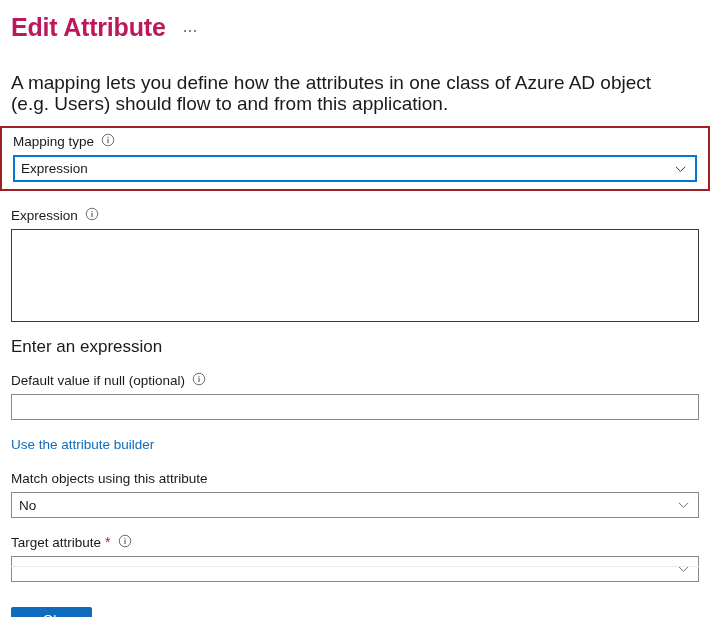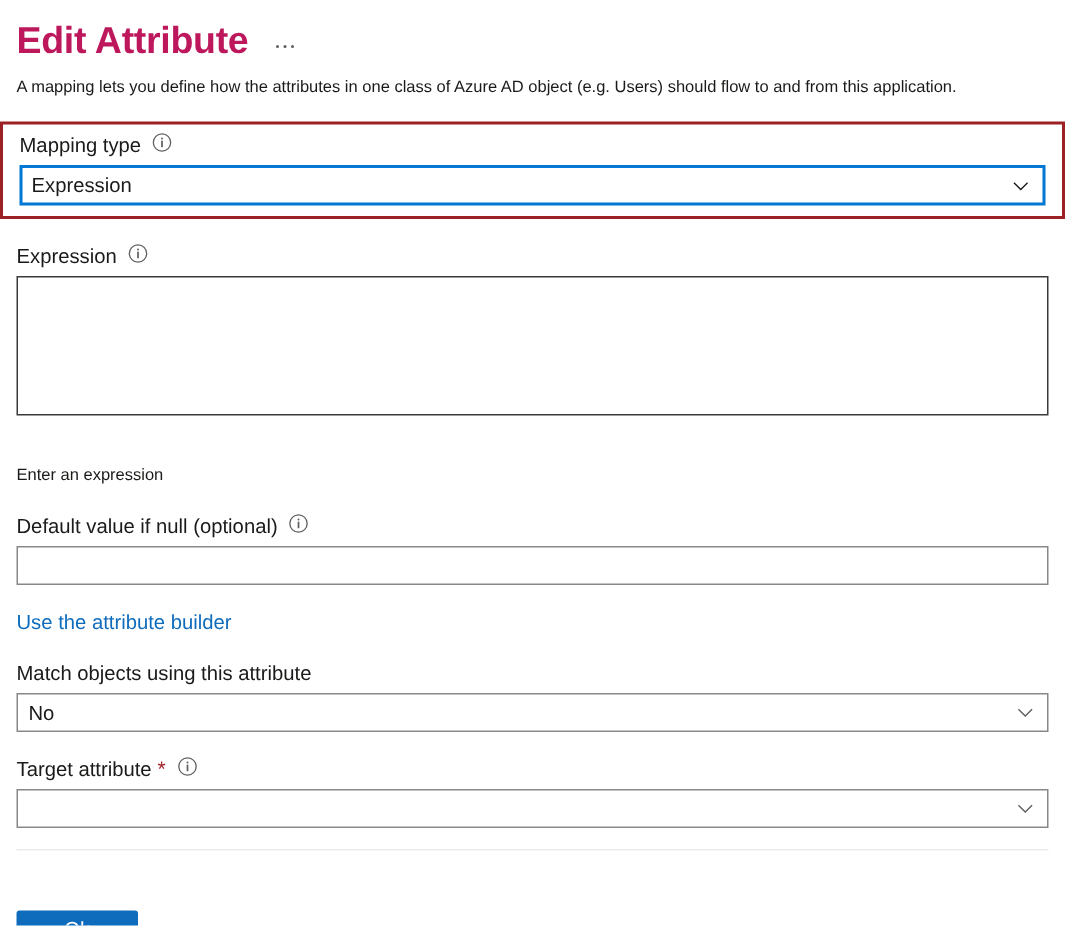--- a/index.html
+++ b/index.html
@@ -50,21 +50,22 @@
   .ellipsis-btn i {
     display: block;
     width: 2.5px;
     height: 2.5px;
     background: #605e5c;
     border-radius: 50%;
   }
 
   
   .description {
-    font-size: 11px;
+    margin-top: 24px;
+    font-size: 19px;
     line-height: 21px;
     color: #1b1a19;
     max-width: 680px;
   }
 
   
   .field {
     margin-top: 16px;
   }
   .field-label {
@@ -149,22 +150,22 @@
   
   .expr-area {
     box-sizing: border-box;
     width: 100%;
     height: 93px;
     border: 1px solid #3b3a39;
     background: #ffffff;
   }
 
   .helper-text {
-    margin-top: 31px;
-    font-size: 11px;
+    margin-top: 16px;
+    font-size: 17px;
     line-height: 18px;
     color: #1b1a19;
   }
 
   .link {
     display: inline-block;
     margin-top: 16px;
     font-size: 13.5px;
     line-height: 18px;
     color: #0f6cbd;

